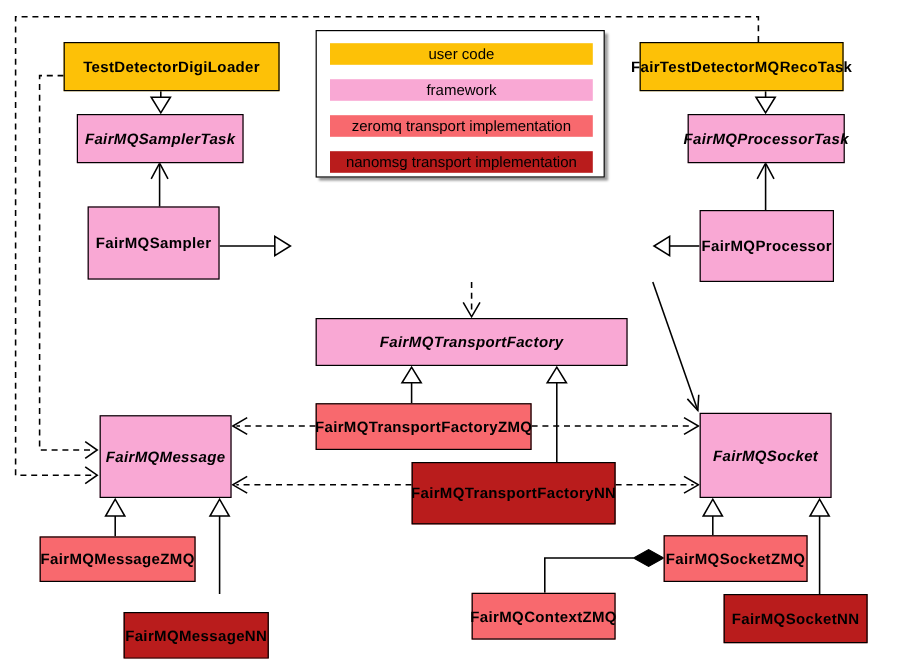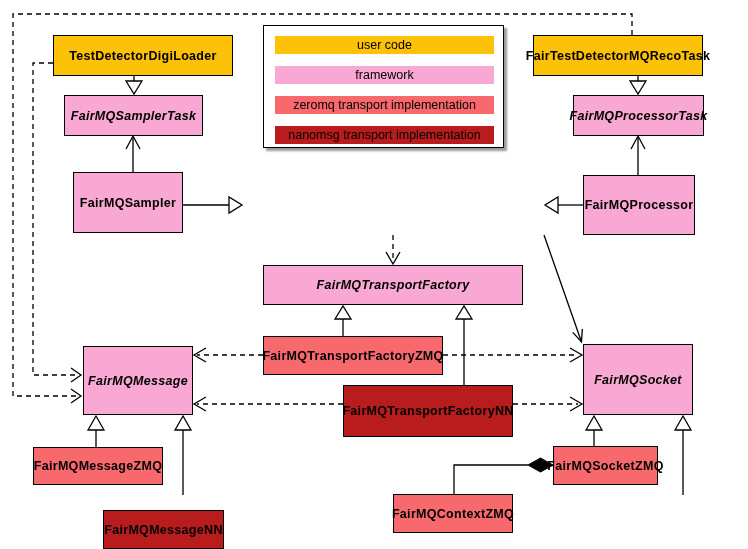--- a/index.html
+++ b/index.html
@@ -200,22 +200,25 @@
   </div>
 
   <div class="node c-zmq" style="left:33px;top:447px;width:130px;height:38px">
     <span>FairMQMessageZMQ</span>
   </div>
 
   <div class="node c-nn" style="left:103px;top:510px;width:121px;height:39px">
     <span>FairMQMessageNN</span>
   </div>
 
-  <div class="node c-zmq" style="left:553px;top:446px;width:105px;height:39px">
+  <div class="node c-zmq" style="left:553px;top:446px;width:120px;height:39px">
     <span>FairMQSocketZMQ</span>
   </div>
 
+  <div class="node c-nn" style="left:603px;top:495px;width:120px;height:41px">
+    <span>FairMQSocketNN</span>
+  </div>
 
   <div class="node c-zmq" style="left:393px;top:494px;width:120px;height:39px">
     <span>FairMQContextZMQ</span>
   </div>
 
 </div>
 
 </body></html>

